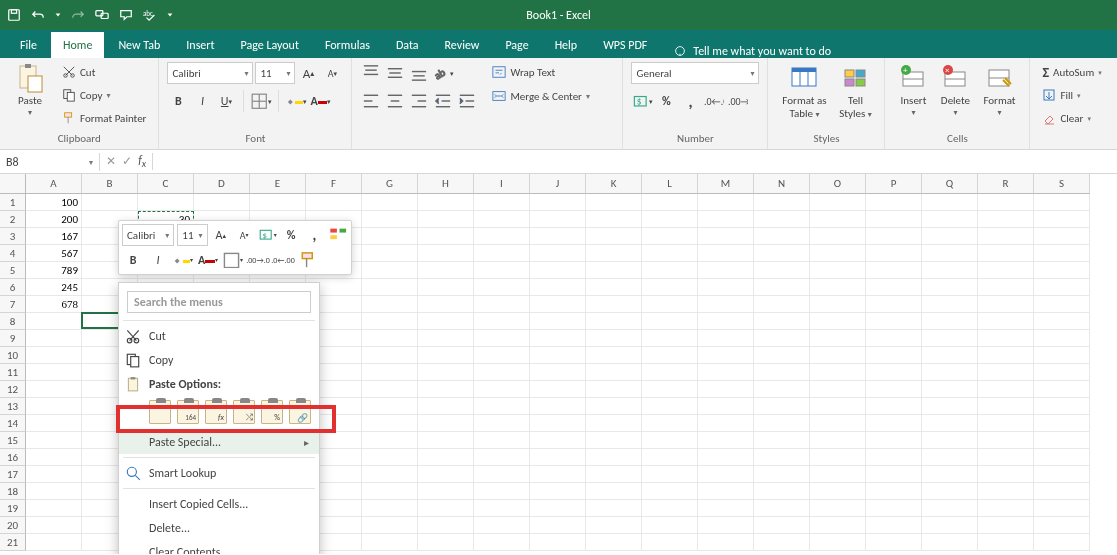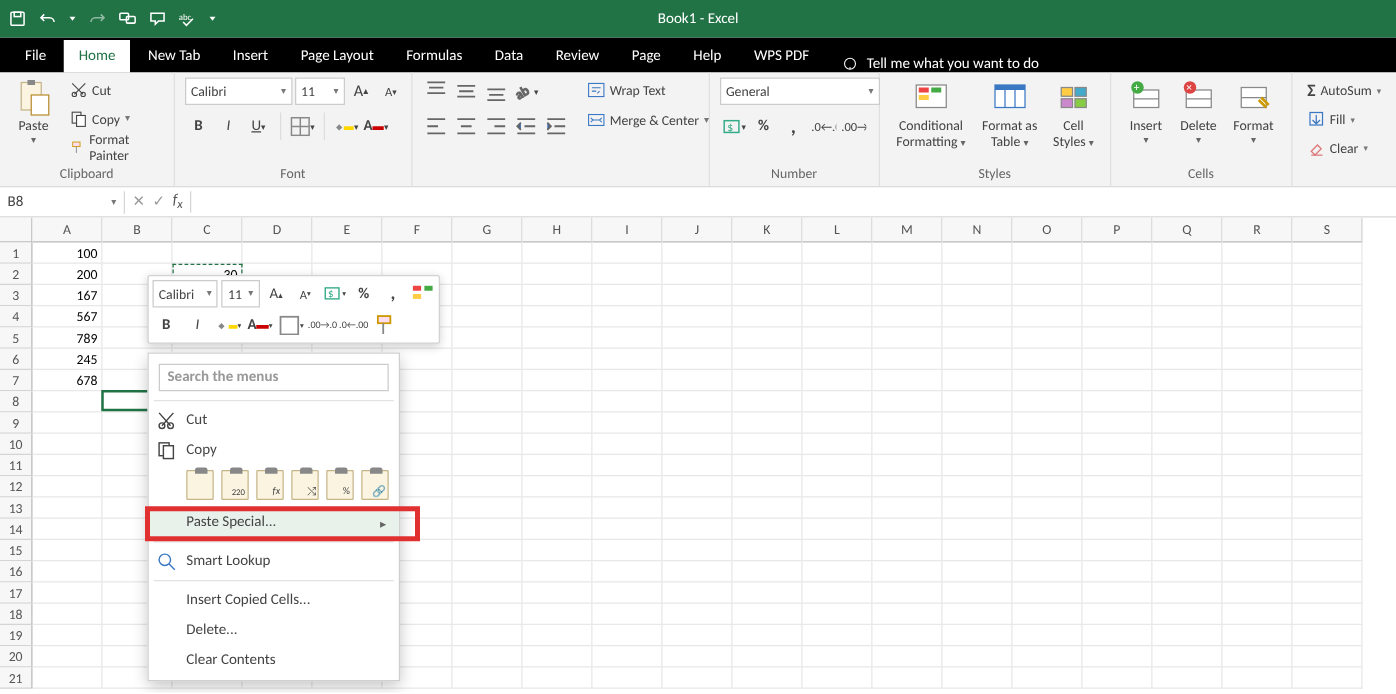--- a/index.html
+++ b/index.html
@@ -6,21 +6,21 @@
 body { width: 1117px; height: 555px; overflow: hidden; background: #fff; font-size: 12px; color: #444; }
 
 
 .titlebar { height: 30px; background: #217346; display: flex; align-items: center; padding: 0 4px; position: relative; }
 .qat { display: flex; gap: 4px; align-items: center; }
 .qat-btn { width: 20px; height: 20px; display: flex; align-items: center; justify-content: center; color: #fff; cursor: pointer; }
 .qat-btn svg { width: 14px; height: 14px; stroke: #fff; fill: none; stroke-width: 1.4; }
 .title-text { position: absolute; left: 50%; transform: translateX(-50%); color: #fff; font-size: 12px; }
 
 
-.tabstrip { height: 28px; background: #000000; display: flex; align-items: flex-end; padding-left: 8px; gap: 2px; }
+.tabstrip { height: 28px; background: #0f766e; display: flex; align-items: flex-end; padding-left: 8px; gap: 2px; }
 .tab { padding: 6px 12px; color: #fff; font-size: 12px; cursor: pointer; }
 .tab.active { background: #fff; color: #217346; }
 .tellme { display: flex; align-items: center; color: #fff; gap: 6px; margin-left: 12px; font-size: 12px; }
 .tellme svg { width: 14px; height: 14px; stroke: #fff; fill: none; }
 
 
 .ribbon { height: 92px; background: #f3f3f3; border-bottom: 1px solid #d6d6d6; display: flex; }
 .grp { border-right: 1px solid #e0e0e0; padding: 4px 8px 2px 8px; display: flex; flex-direction: column; position: relative; }
 .grp-body { flex: 1; display: flex; align-items: flex-start; gap: 6px; }
 .grp-label { text-align: center; font-size: 11px; color: #666; padding: 2px 0; position: relative; }
@@ -382,48 +382,38 @@
               </svg>
             </div>
       </div>
     </div>
       </div>
     <div class="grp-label">Number</div>
   </div>
 
   <div class="grp">
     <div class="grp-body" style="gap:2px">
-      <div class="bigbtn" style="width:66px">
-        <svg class="icon32" viewBox="0 0 32 32">
-            <rect x="4" y="6" width="24" height="18" fill="#fff" stroke="#888"></rect>
-            <rect x="6" y="8" width="8" height="4" fill="#e44"></rect>
-            <rect x="16" y="8" width="8" height="4" fill="#4a4"></rect>
-            <rect x="6" y="14" width="8" height="4" fill="#fc4"></rect>
-          </svg>
-        <span>Conditional</span>
-        <span><span>Formatting</span> <span class="caret">▾</span></span>
-      </div>
       <div class="bigbtn" style="width:56px">
         <svg class="icon32" viewBox="0 0 32 32">
             <rect x="4" y="6" width="24" height="18" fill="#fff" stroke="#3a78c3"></rect>
             <rect x="4" y="6" width="24" height="4" fill="#3a78c3"></rect>
             <line x1="12" y1="6" x2="12" y2="24" stroke="#3a78c3"></line>
             <line x1="20" y1="6" x2="20" y2="24" stroke="#3a78c3"></line>
           </svg>
         <span>Format as</span>
         <span><span>Table</span> <span class="caret">▾</span></span>
       </div>
       <div class="bigbtn" style="width:42px">
         <svg class="icon32" viewBox="0 0 32 32">
             <rect x="6" y="8" width="9" height="7" fill="#fc4" stroke="#888"></rect>
             <rect x="17" y="8" width="9" height="7" fill="#4ac" stroke="#888"></rect>
             <rect x="6" y="17" width="9" height="7" fill="#c8c" stroke="#888"></rect>
             <rect x="17" y="17" width="9" height="7" fill="#8c4" stroke="#888"></rect>
           </svg>
-        <span>Cell</span>
+        <span>Tell</span>
         <span><span>Styles</span> <span class="caret">▾</span></span>
       </div>
     </div>
     <div class="grp-label">Styles</div>
   </div>
 
   <div class="grp">
     <div class="grp-body" style="gap:2px">
       <div class="bigbtn" style="width:40px">
         <svg class="icon32" viewBox="0 0 32 32">
@@ -654,21 +644,21 @@
       <div class="cell" style="left: 504px; top: 85px;"></div>
       <div class="cell" style="left: 560px; top: 85px;"></div>
       <div class="cell" style="left: 616px; top: 85px;"></div>
       <div class="cell" style="left: 672px; top: 85px;"></div>
       <div class="cell" style="left: 728px; top: 85px;"></div>
       <div class="cell" style="left: 784px; top: 85px;"></div>
       <div class="cell" style="left: 840px; top: 85px;"></div>
       <div class="cell" style="left: 896px; top: 85px;"></div>
       <div class="cell" style="left: 952px; top: 85px;"></div>
       <div class="cell" style="left: 1008px; top: 85px;"></div>
-      <div class="cell" style="left: 0px; top: 102px;">678</div>
+      <div class="cell" style="left: 0px; top: 102px; font-family: Liberation Serif, serif;">678</div>
       <div class="cell" style="left: 56px; top: 102px;"></div>
       <div class="cell" style="left: 112px; top: 102px;"></div>
       <div class="cell" style="left: 168px; top: 102px;"></div>
       <div class="cell" style="left: 224px; top: 102px;"></div>
       <div class="cell" style="left: 280px; top: 102px;"></div>
       <div class="cell" style="left: 336px; top: 102px;"></div>
       <div class="cell" style="left: 392px; top: 102px;"></div>
       <div class="cell" style="left: 448px; top: 102px;"></div>
       <div class="cell" style="left: 504px; top: 102px;"></div>
       <div class="cell" style="left: 560px; top: 102px;"></div>
@@ -1034,24 +1024,33 @@
       </div>
     <div class="item">
         <span class="mico">
           <svg viewBox="0 0 14 14" stroke="#444" fill="none">
             <rect x="2" y="2" width="7" height="9"></rect>
             <rect x="5" y="4" width="7" height="9" fill="#fff"></rect>
           </svg>
         </span>
         <span>Copy</span>
       </div>
+    <div class="item" style="font-weight:bold">
+        <span class="mico">
+          <svg viewBox="0 0 14 14">
+            <rect x="3" y="2" width="8" height="11" fill="#faf4e0" stroke="#c5b589"></rect>
+            <rect x="5" y="1" width="4" height="2" fill="#888"></rect>
+          </svg>
+        </span>
+        <span>Paste Options:</span>
+      </div>
     <div class="paste-icons">
       <div class="pi"></div>
       <div class="pi">
-          <span style="position:absolute;bottom:1px;right:2px;font-size:7px">220</span>
+          <span style="position:absolute;bottom:1px;right:2px;font-size:7px">164</span>
         </div>
       <div class="pi">
           <span style="position:absolute;bottom:1px;right:2px;font-size:8px;font-style:italic">fx</span>
         </div>
       <div class="pi">
           <span style="position:absolute;bottom:0;right:1px;font-size:9px">⤭</span>
         </div>
       <div class="pi">
           <span style="position:absolute;bottom:1px;right:2px;font-size:8px">%</span>
         </div>

